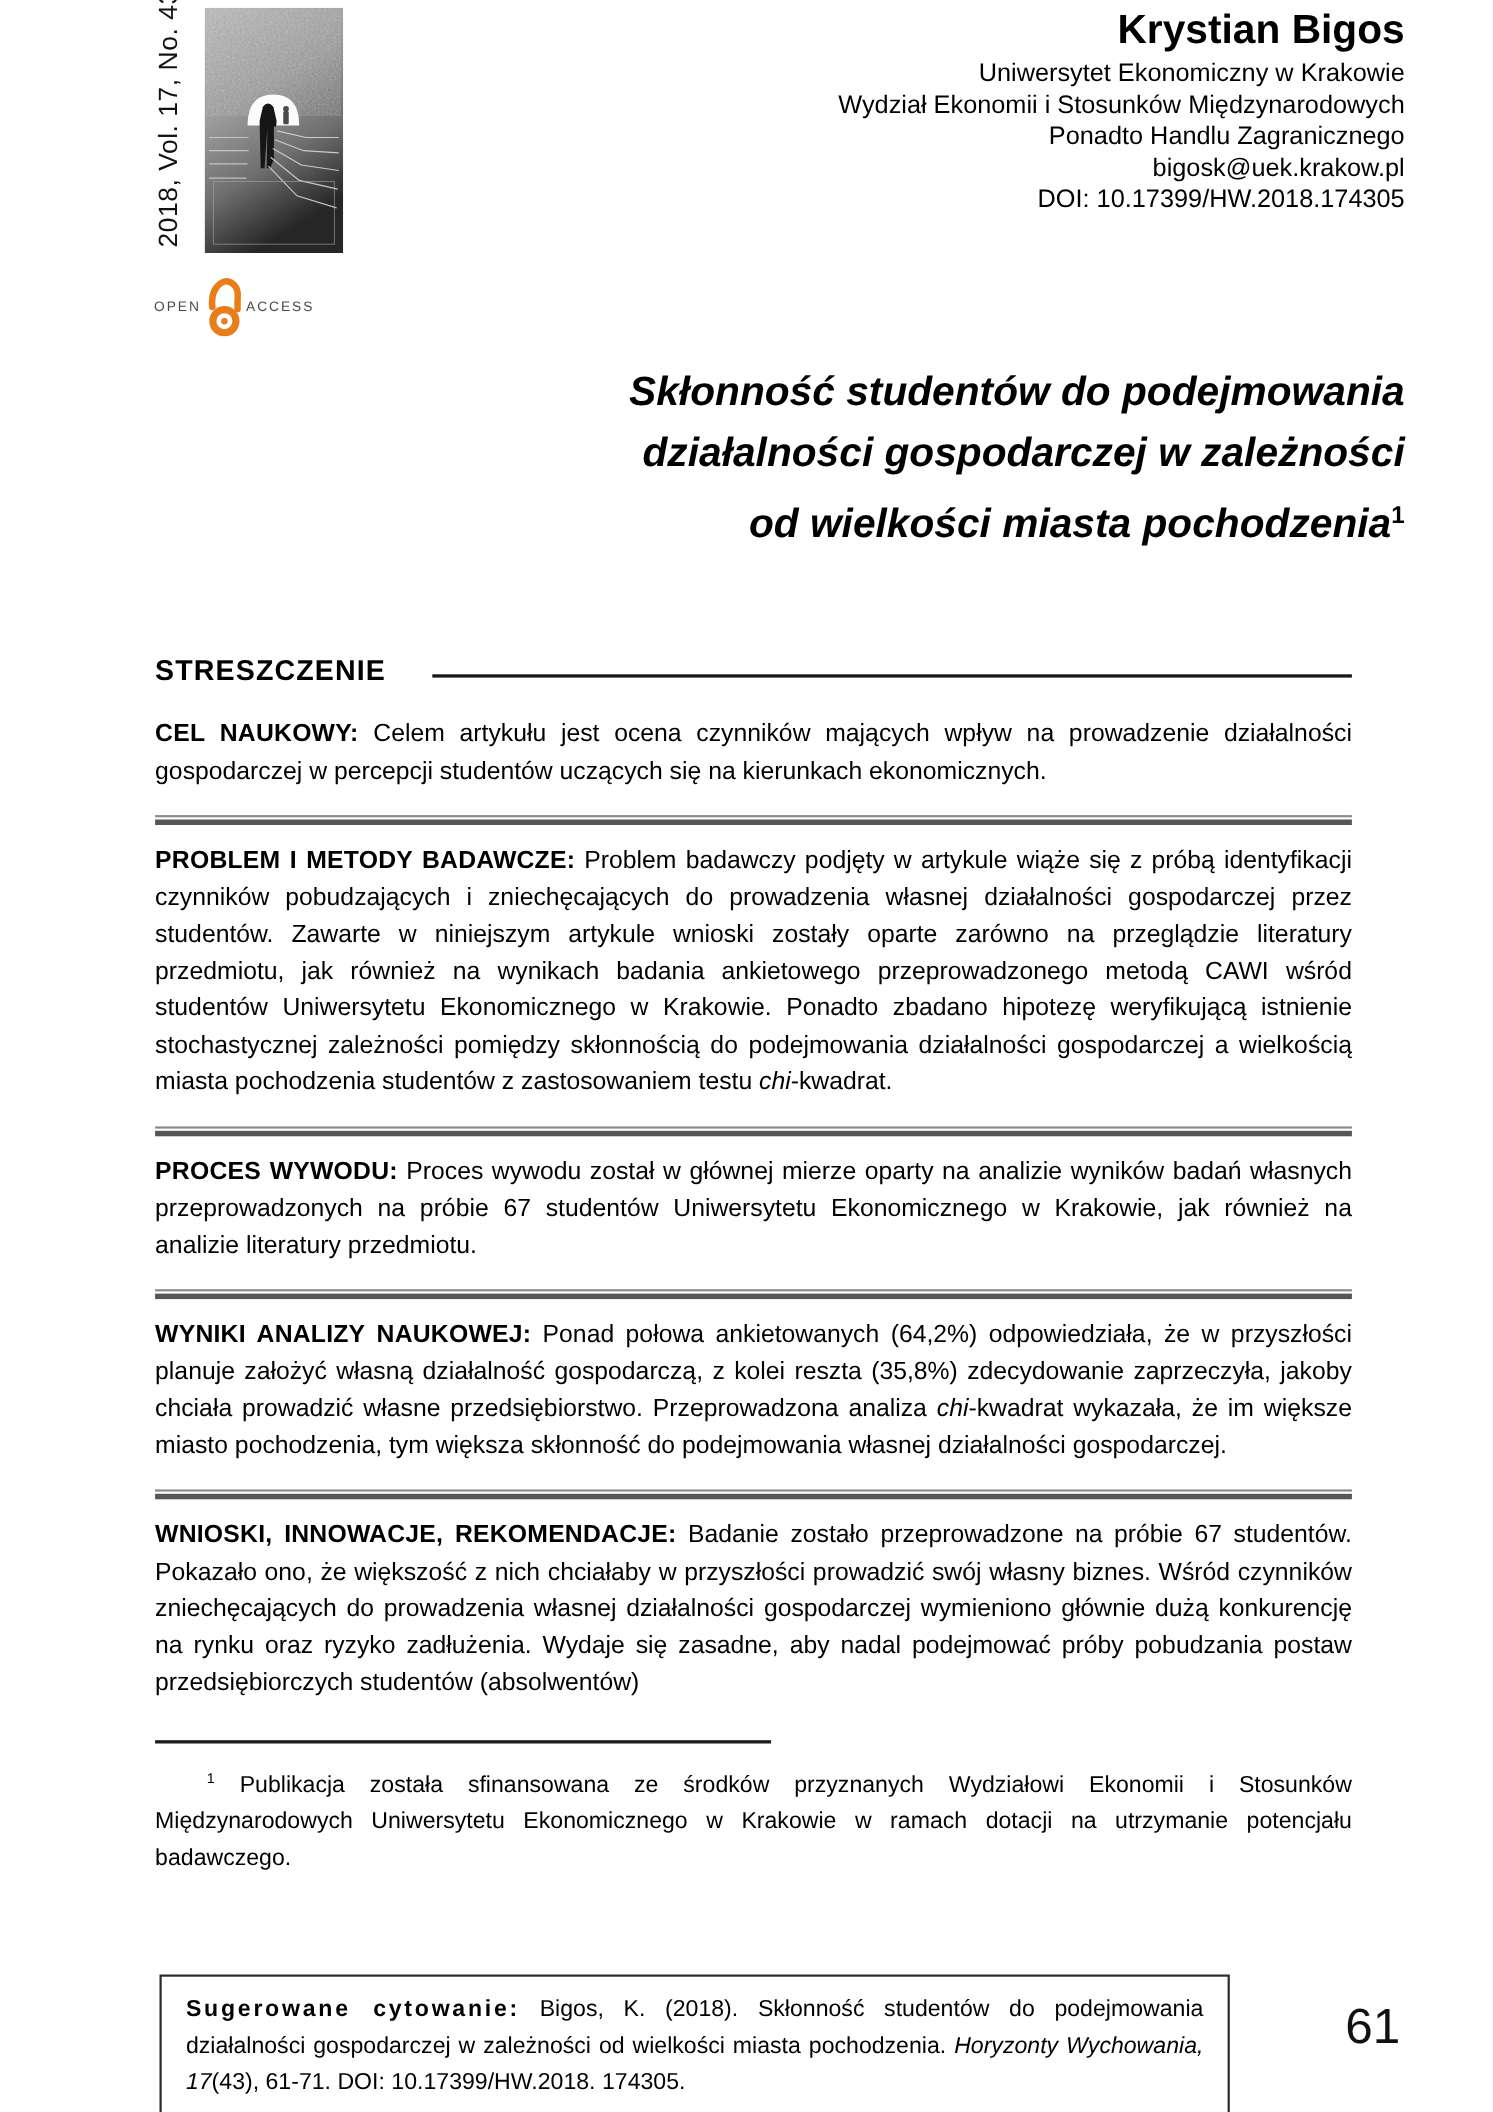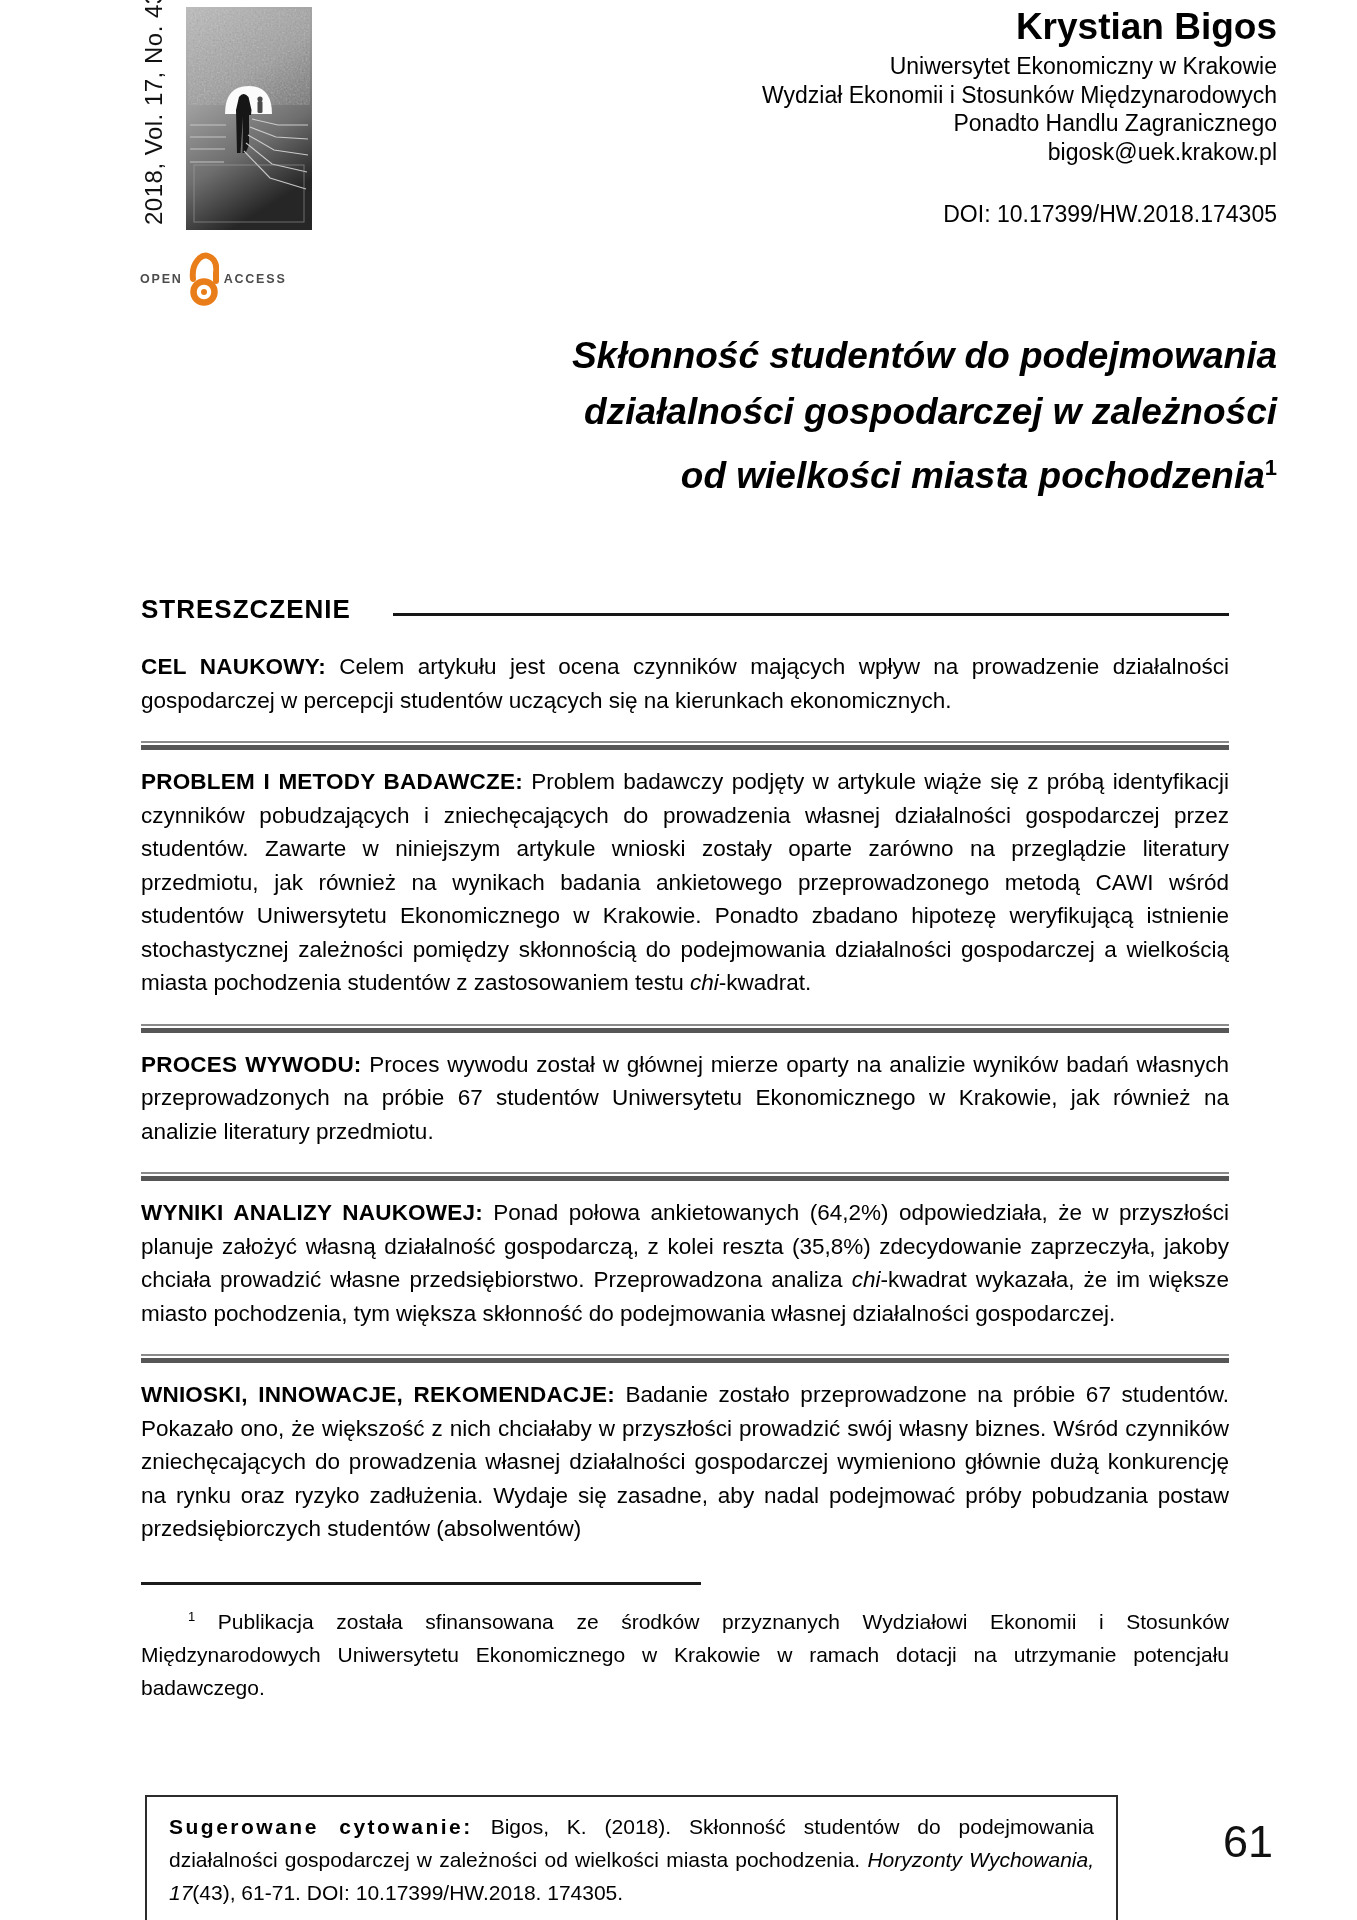--- a/index.html
+++ b/index.html
@@ -21,31 +21,31 @@
   }
   .cover{
     position:absolute;left:186px;top:7px;width:126px;height:223px;
   }
   .cover svg{display:block;width:100%;height:100%;}
   .oa{
     position:absolute;left:140px;top:252px;height:54px;
     display:flex;align-items:center;gap:5px;
   }
   .oa .oa-word{
-    font-size:12.5px;font-weight:bold;letter-spacing:1.8px;color:#4c4c4e;
+    font-size:12.5px;font-weight:normal;letter-spacing:1.8px;color:#4c4c4e;
   }
   .oa svg{display:block;height:54px;width:31px;}
 
   
   .hdr{
     position:absolute;top:6px;right:80px;text-align:right;
   }
   .author{font-size:37px;font-weight:bold;line-height:42px;margin:0 0 4px 0;}
   .affil{font-size:23px;line-height:28.5px;}
-  .doi{font-size:23px;margin-top:35px;}
+  .doi{font-size:23px;margin-top:1px;}
 
   
   .title{
     position:absolute;top:328px;right:80px;text-align:right;
     font-size:37px;font-weight:bold;font-style:italic;line-height:56px;margin-left:24px;
   }
   .title sup{font-size:22px;font-style:normal;}
 
   
   .abstract{

